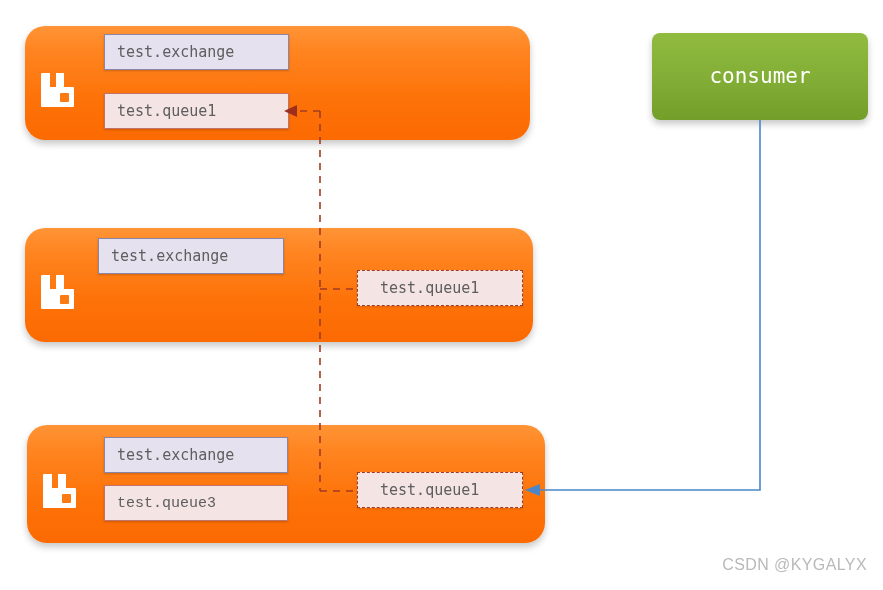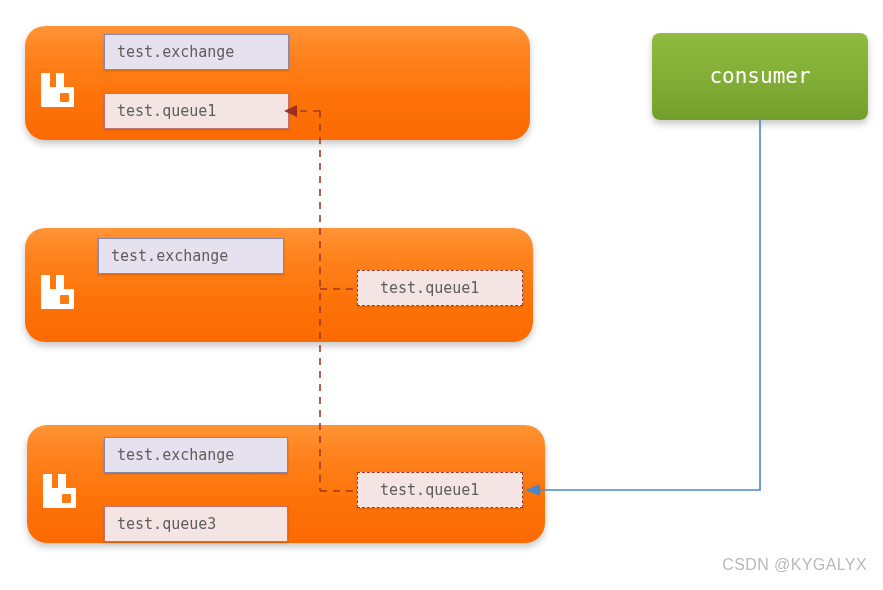--- a/index.html
+++ b/index.html
@@ -124,21 +124,21 @@
   </div>
 
   <div class="node" style="left:27px; top:425px; width:518px; height:118px;">
     <div class="rmq-logo" style="left:16px; top:48px;">
       <svg viewBox="0 0 34 36" xmlns="http://www.w3.org/2000/svg">
         <path fill="#ffffff" d="M1,1 h8 v14 h6 V1 h8 v14 h9 a1,1 0 0 1 1,1 v18 a1,1 0 0 1 -1,1 H1 a1,1 0 0 1 -1,-1 V2 a1,1 0 0 1 1,-1 z"></path>
         <rect fill="#fc7a12" x="19" y="21" width="9" height="9" rx="1"></rect>
       </svg>
     </div>
     <div class="box exchange" style="left:77px; top:12px; width:184px; height:36px;">test.exchange</div>
-    <div class="box queue" style="left:77px; top:81px; width:184px; height:36px;">test.queue3</div>
+    <div class="box queue" style="left:77px; top:60px; width:184px; height:36px;font-family:Liberation Mono, monospace;">test.queue3</div>
     <div class="box queue-ghost" style="left:330px; top:47px; width:166px; height:36px; padding-left:22px;">test.queue1</div>
   </div>
 
   <div class="consumer" style="left:652px; top:33px; width:216px; height:87px;">
     <div>consumer</div>
   </div>
 
   <svg class="wires" viewBox="0 0 883 590" xmlns="http://www.w3.org/2000/svg">
 
     <g stroke="#a33b23" stroke-width="1.6" fill="none" stroke-dasharray="7 6">

